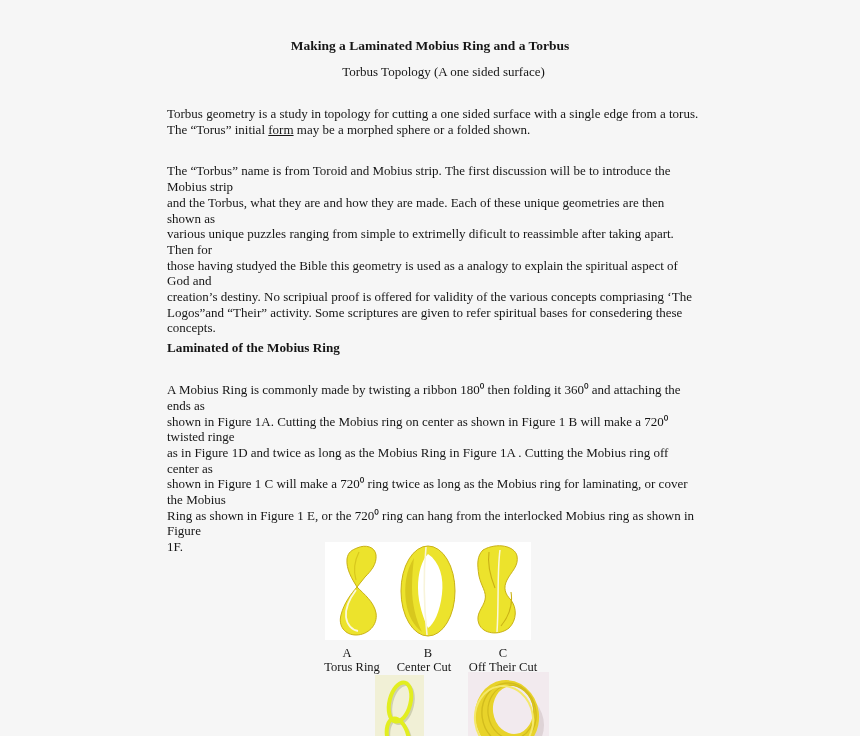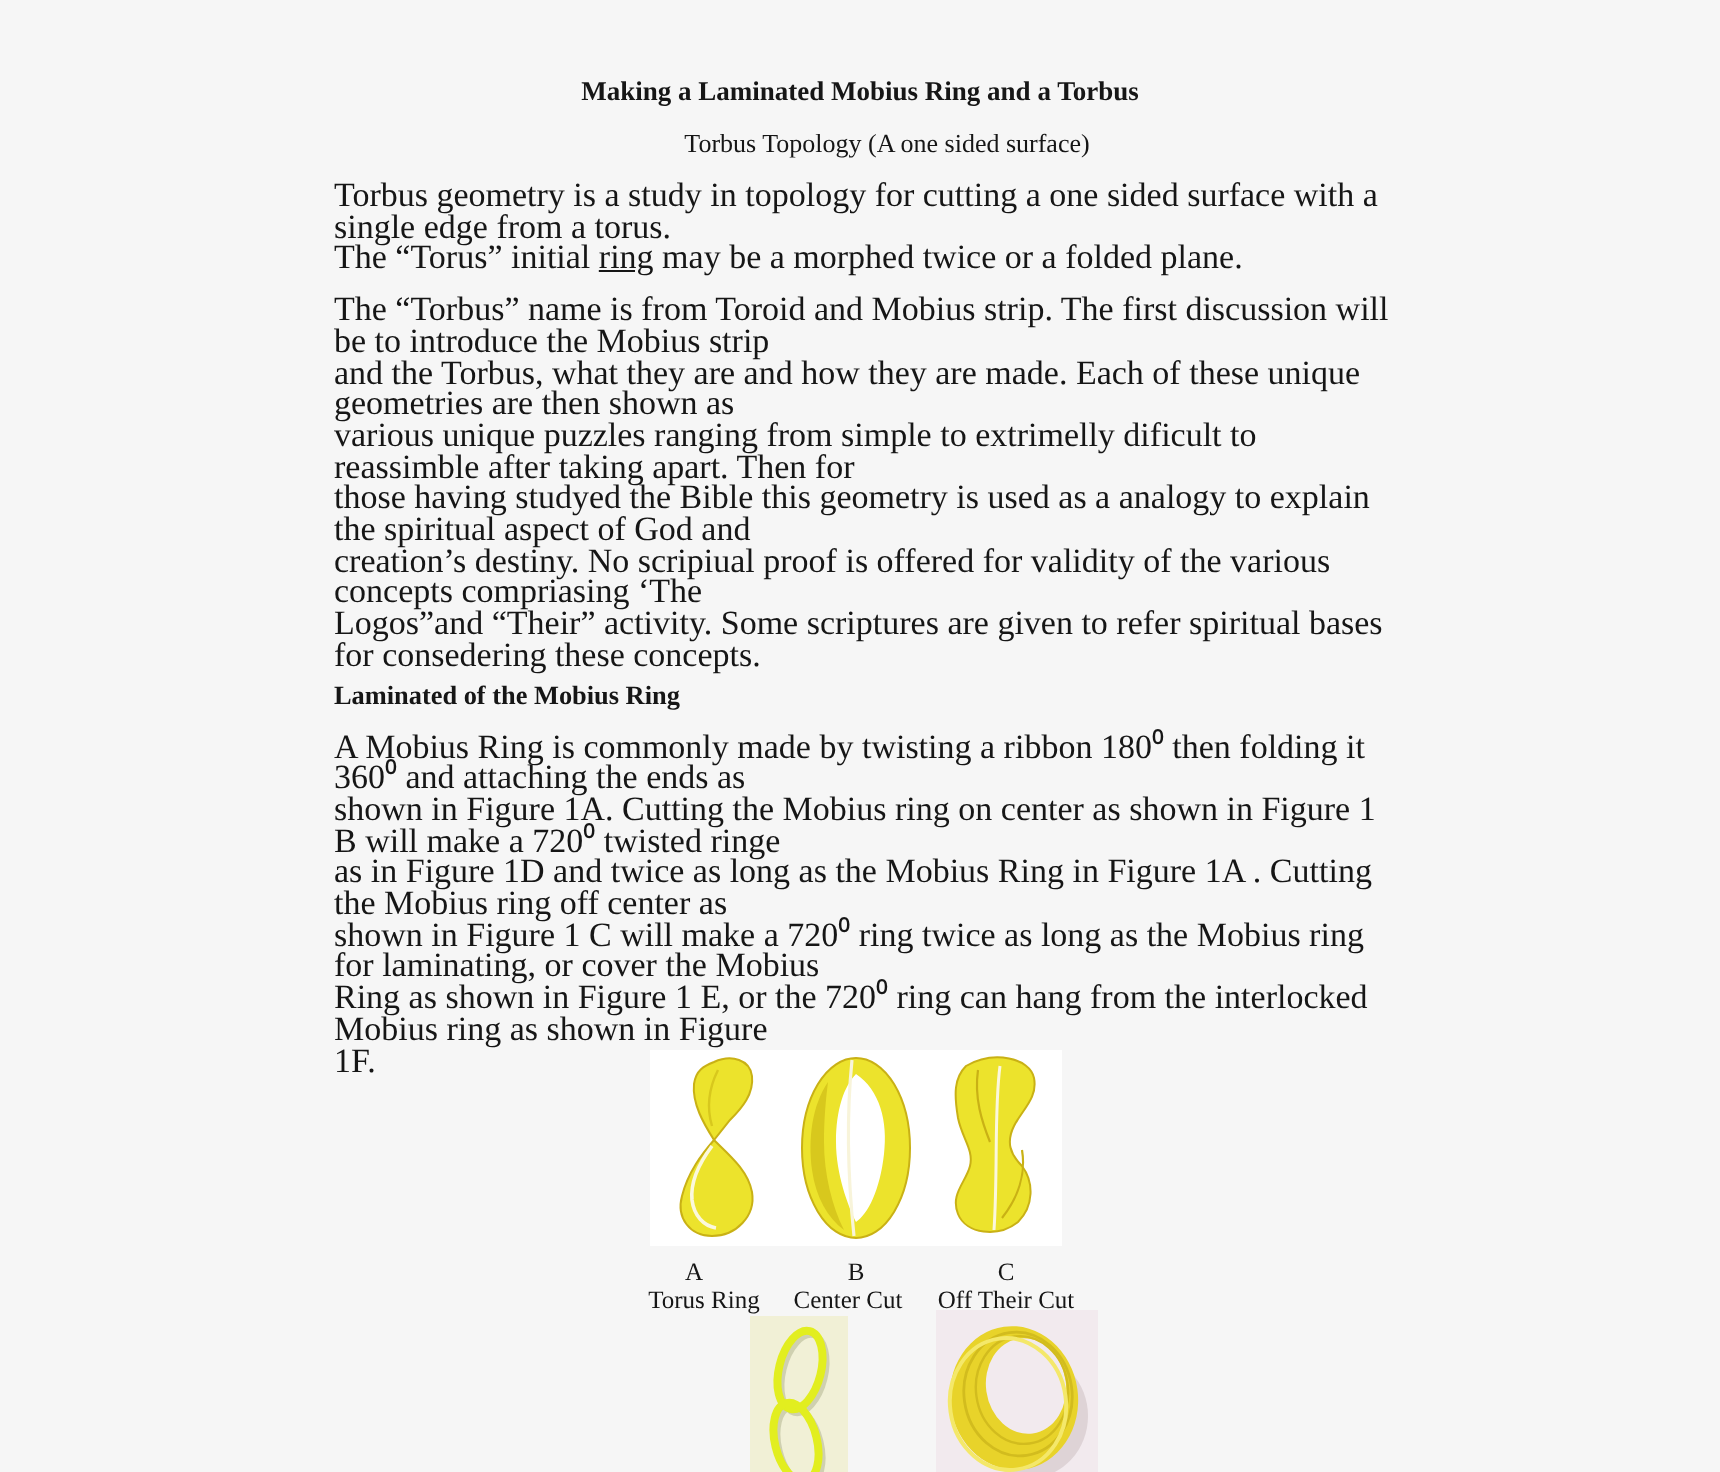--- a/index.html
+++ b/index.html
@@ -21,21 +21,21 @@
   }
   .doc-subtitle{
     text-align:center;font-size:13px;line-height:16px;margin-top:10px;padding-left:27px;
   }
   .text-col{margin-left:167px;width:532px;}
   .section-heading{
     font-weight:bold;font-size:13.2px;line-height:16px;margin-top:13px;
   }
   .section-heading.tight{margin-top:4px;}
   .para{
-    font-size:17px;line-height:15.7px;margin-top:10px;white-space:pre-line;
+    font-size:13px;line-height:15.7px;margin-top:26px;white-space:pre-line;
   }
   .underlined{text-decoration:underline;}
   .figures{position:relative;height:276px;margin-top:-13px;}
   .fig-row1{
     position:absolute;left:325px;top:0;width:206px;height:98px;background:#ffffff;
   }
   .fig-row1 svg{position:absolute;top:0;}
   .svg-a{left:8px;}
   .svg-b{left:71px;}
   .svg-c{left:142px;}
@@ -55,21 +55,21 @@
 
 <div class="page">
   <div class="content">
 
     <div class="doc-title">Making a Laminated Mobius Ring and a Torbus</div>
     <div class="doc-subtitle">Torbus Topology (A one sided surface)</div>
 
     <div class="text-col">
 
       <div class="para"><span>Torbus geometry is a study in topology for cutting a one sided surface with a single edge from a torus.
-The “Torus” initial </span><span class="underlined">ring</span><span> may be a morphed twice or a folded plane.</span></div>
+The “Torus” initial </span><span class="underlined">form</span><span> may be a morphed sphere or a folded shown.</span></div>
 
       <div class="para">The “Torbus” name is from Toroid and Mobius strip.  The first discussion will be to introduce the Mobius strip
 and the Torbus, what they are and how they are made. Each of these unique geometries are then shown as
 various unique puzzles ranging from simple to extrimelly dificult to reassimble  after taking apart. Then for
 those having studyed the Bible this geometry is used as a analogy to explain the spiritual aspect of God and
 creation’s destiny. No scripiual proof is offered for validity of the various concepts compriasing ‘The
 Logos”and “Their” activity. Some scriptures are given to refer spiritual bases for consedering these concepts.</div>
 
       <div class="section-heading tight">Laminated of the Mobius Ring</div>
 

